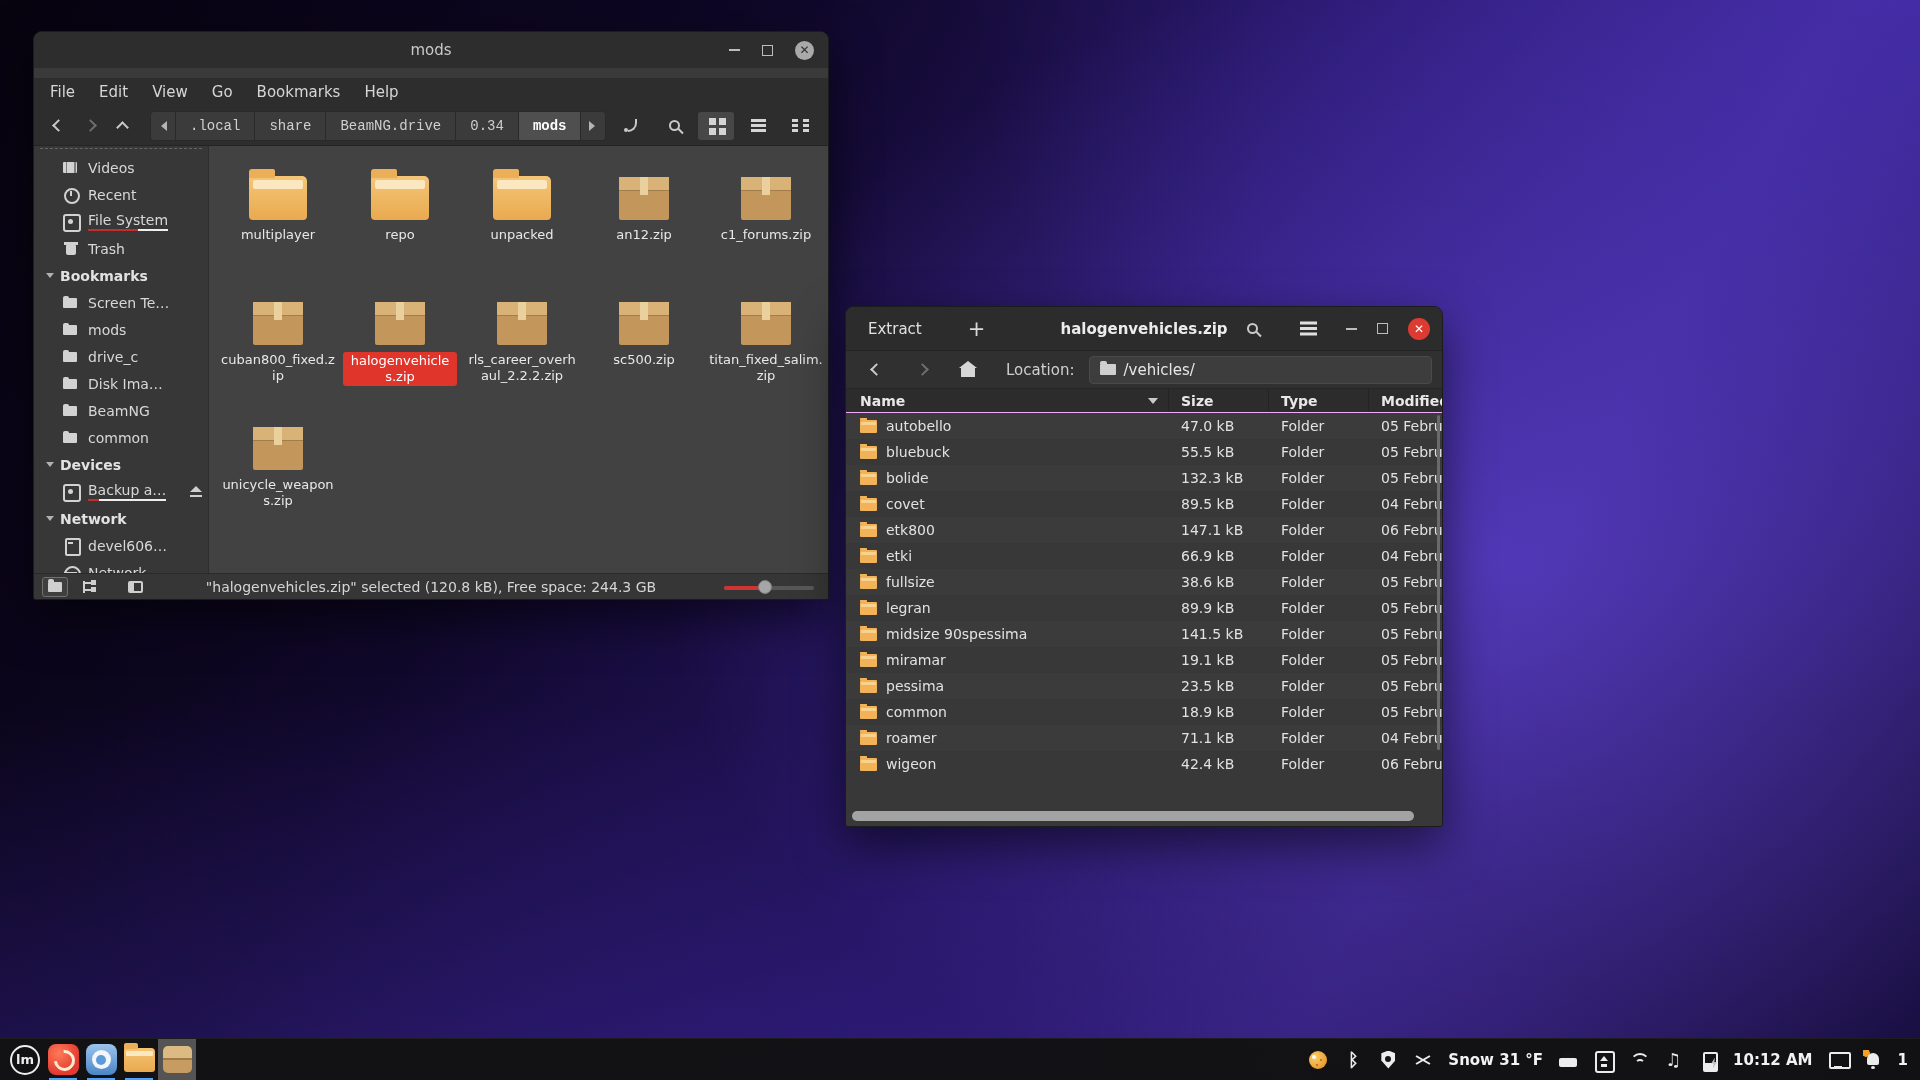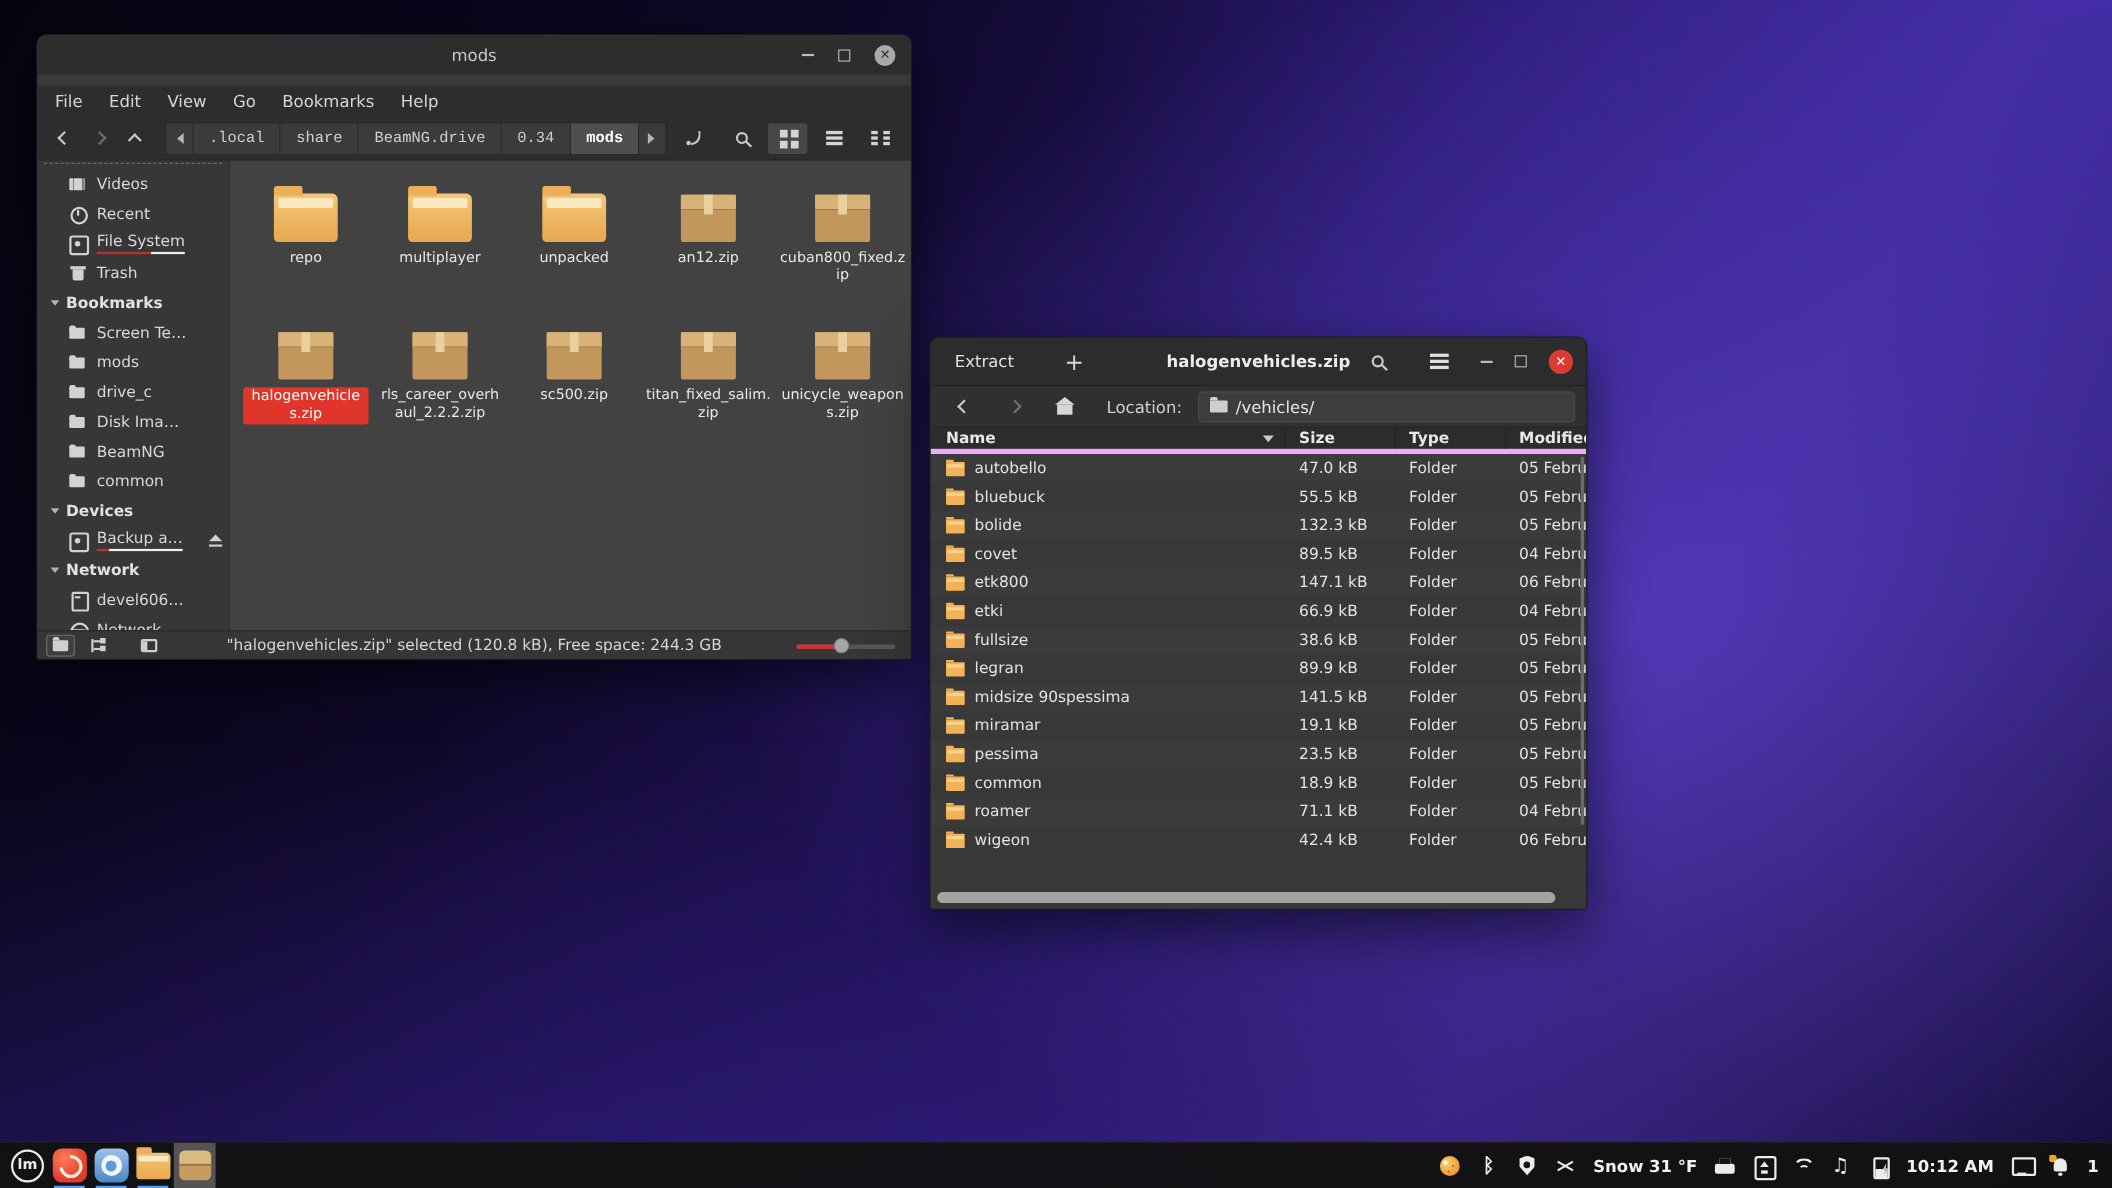--- a/index.html
+++ b/index.html
@@ -138,21 +138,21 @@
   .ic-home { width:14px; height:9px; background:#d6d6d6; position:relative; margin:6px 6px 0 6px; }
   .ic-home::before { content:''; position:absolute; top:-7px; left:-2px; width:0; height:0;
                      border-left:9px solid transparent; border-right:9px solid transparent; border-bottom:7px solid #d6d6d6; }
   .loc-label { color:#cfcfcf; font-size:15px; margin-left:8px; }
   .loc-entry { flex:1; height:28px; background:#3d3d3d; border:1px solid #4a4a4a; border-radius:4px;
                display:flex; align-items:center; gap:8px; padding:0 10px; }
   .mfolder-gray { width:16px; height:11px; background:#cfcfcf; border-radius:1px; position:relative; flex:none; }
   .mfolder-gray::before { content:''; position:absolute; top:-3px; left:0; width:7px; height:3px; background:#cfcfcf; border-radius:2px 2px 0 0; }
   .loc-value { color:#e6e6e6; font-size:15px; }
 
-  .ahead { height:24px; background:#2c2c2c; border-bottom:5px solid #f0abfc; display:flex; align-items:center;
+  .ahead { height:24px; background:#2c2c2c; border-bottom:1px solid #f0abfc; display:flex; align-items:center;
            color:#e8e8e8; font-size:14px; font-weight:bold; flex:none; }
   .ah-name { width:323px; padding-left:14px; display:flex; align-items:center; border-right:1px solid #242424; height:100%; }
   .sort-arrow { margin-left:auto; margin-right:10px; width:0; height:0; border:5px solid transparent; border-top:6px solid #c9c9c9; margin-top:5px; }
   .ah-size, .ah-type { width:100px; padding-left:12px; border-right:1px solid #242424; height:100%; display:flex; align-items:center; }
   .ah-mod { flex:1; padding-left:12px; white-space:nowrap; overflow:hidden; }
   .alist { flex:1; overflow:hidden; position:relative; background:#383838; }
   .arow { display:flex; align-items:center; height:26px; font-size:14px; color:#e2e2e2; }
   .arow:nth-child(odd) { background:#3b3b3b; }
   .ar-name { width:323px; padding-left:14px; display:flex; align-items:center; gap:9px; white-space:nowrap; overflow:hidden; }
   .mf { width:17px; height:13px; background:#f2b257; border-radius:1px; position:relative; flex:none; }
@@ -406,44 +406,50 @@
 
           </div>
         </aside>
 
       <main class="grid">
 
           <div class="cell">
             <span class="fiwrap">
               <span class="fi folder"></span>
             </span>
+            <span class="flbl">multiplayer</span>
+          </div>
+
+          <div class="cell">
+            <span class="fiwrap">
+              <span class="fi folder"></span>
+            </span>
             <span class="flbl">repo</span>
           </div>
 
           <div class="cell">
             <span class="fiwrap">
               <span class="fi folder"></span>
             </span>
-            <span class="flbl">multiplayer</span>
-          </div>
-
-          <div class="cell">
-            <span class="fiwrap">
-              <span class="fi folder"></span>
-            </span>
             <span class="flbl">unpacked</span>
           </div>
 
           <div class="cell">
             <span class="fiwrap">
               <span class="fi archive"></span>
             </span>
             <span class="flbl">an12.zip</span>
           </div>
 
+          <div class="cell">
+            <span class="fiwrap">
+              <span class="fi archive"></span>
+            </span>
+            <span class="flbl">c1_forums.zip</span>
+          </div>
 
 
           <div class="cell">
             <span class="fiwrap">
               <span class="fi archive"></span>
             </span>
             <span class="flbl">cuban800_fixed.zip</span>
           </div>
 
 

